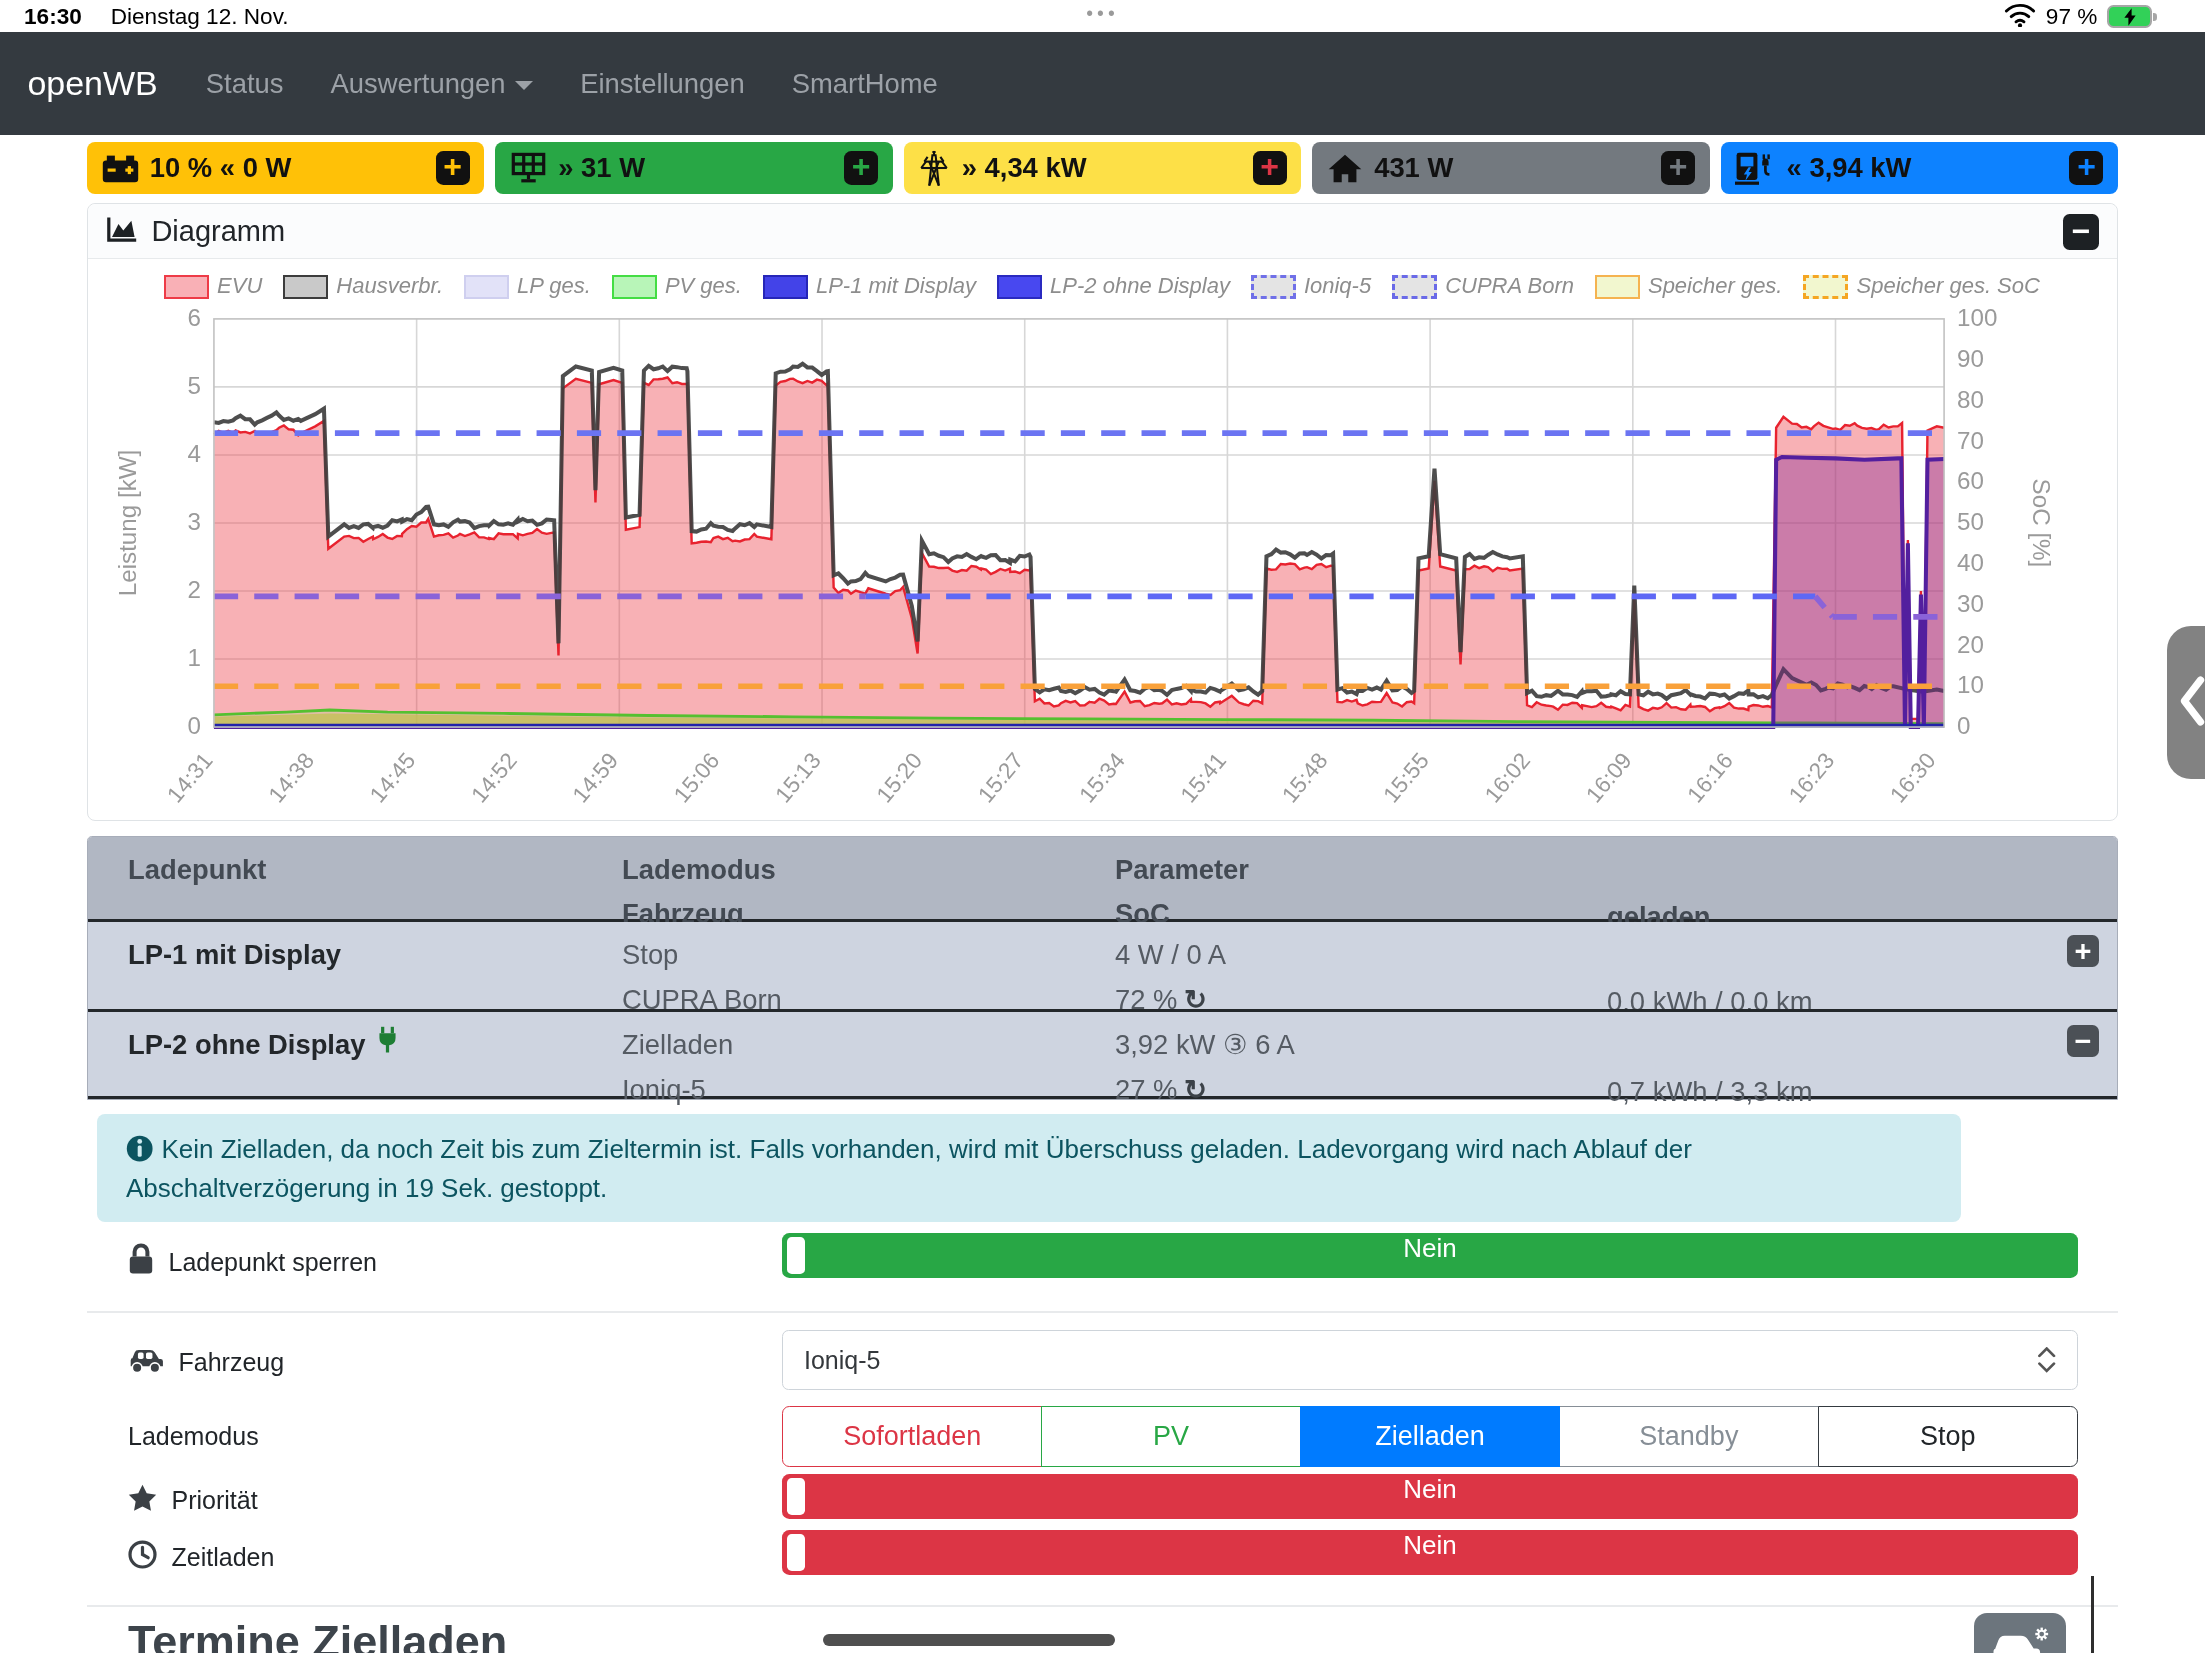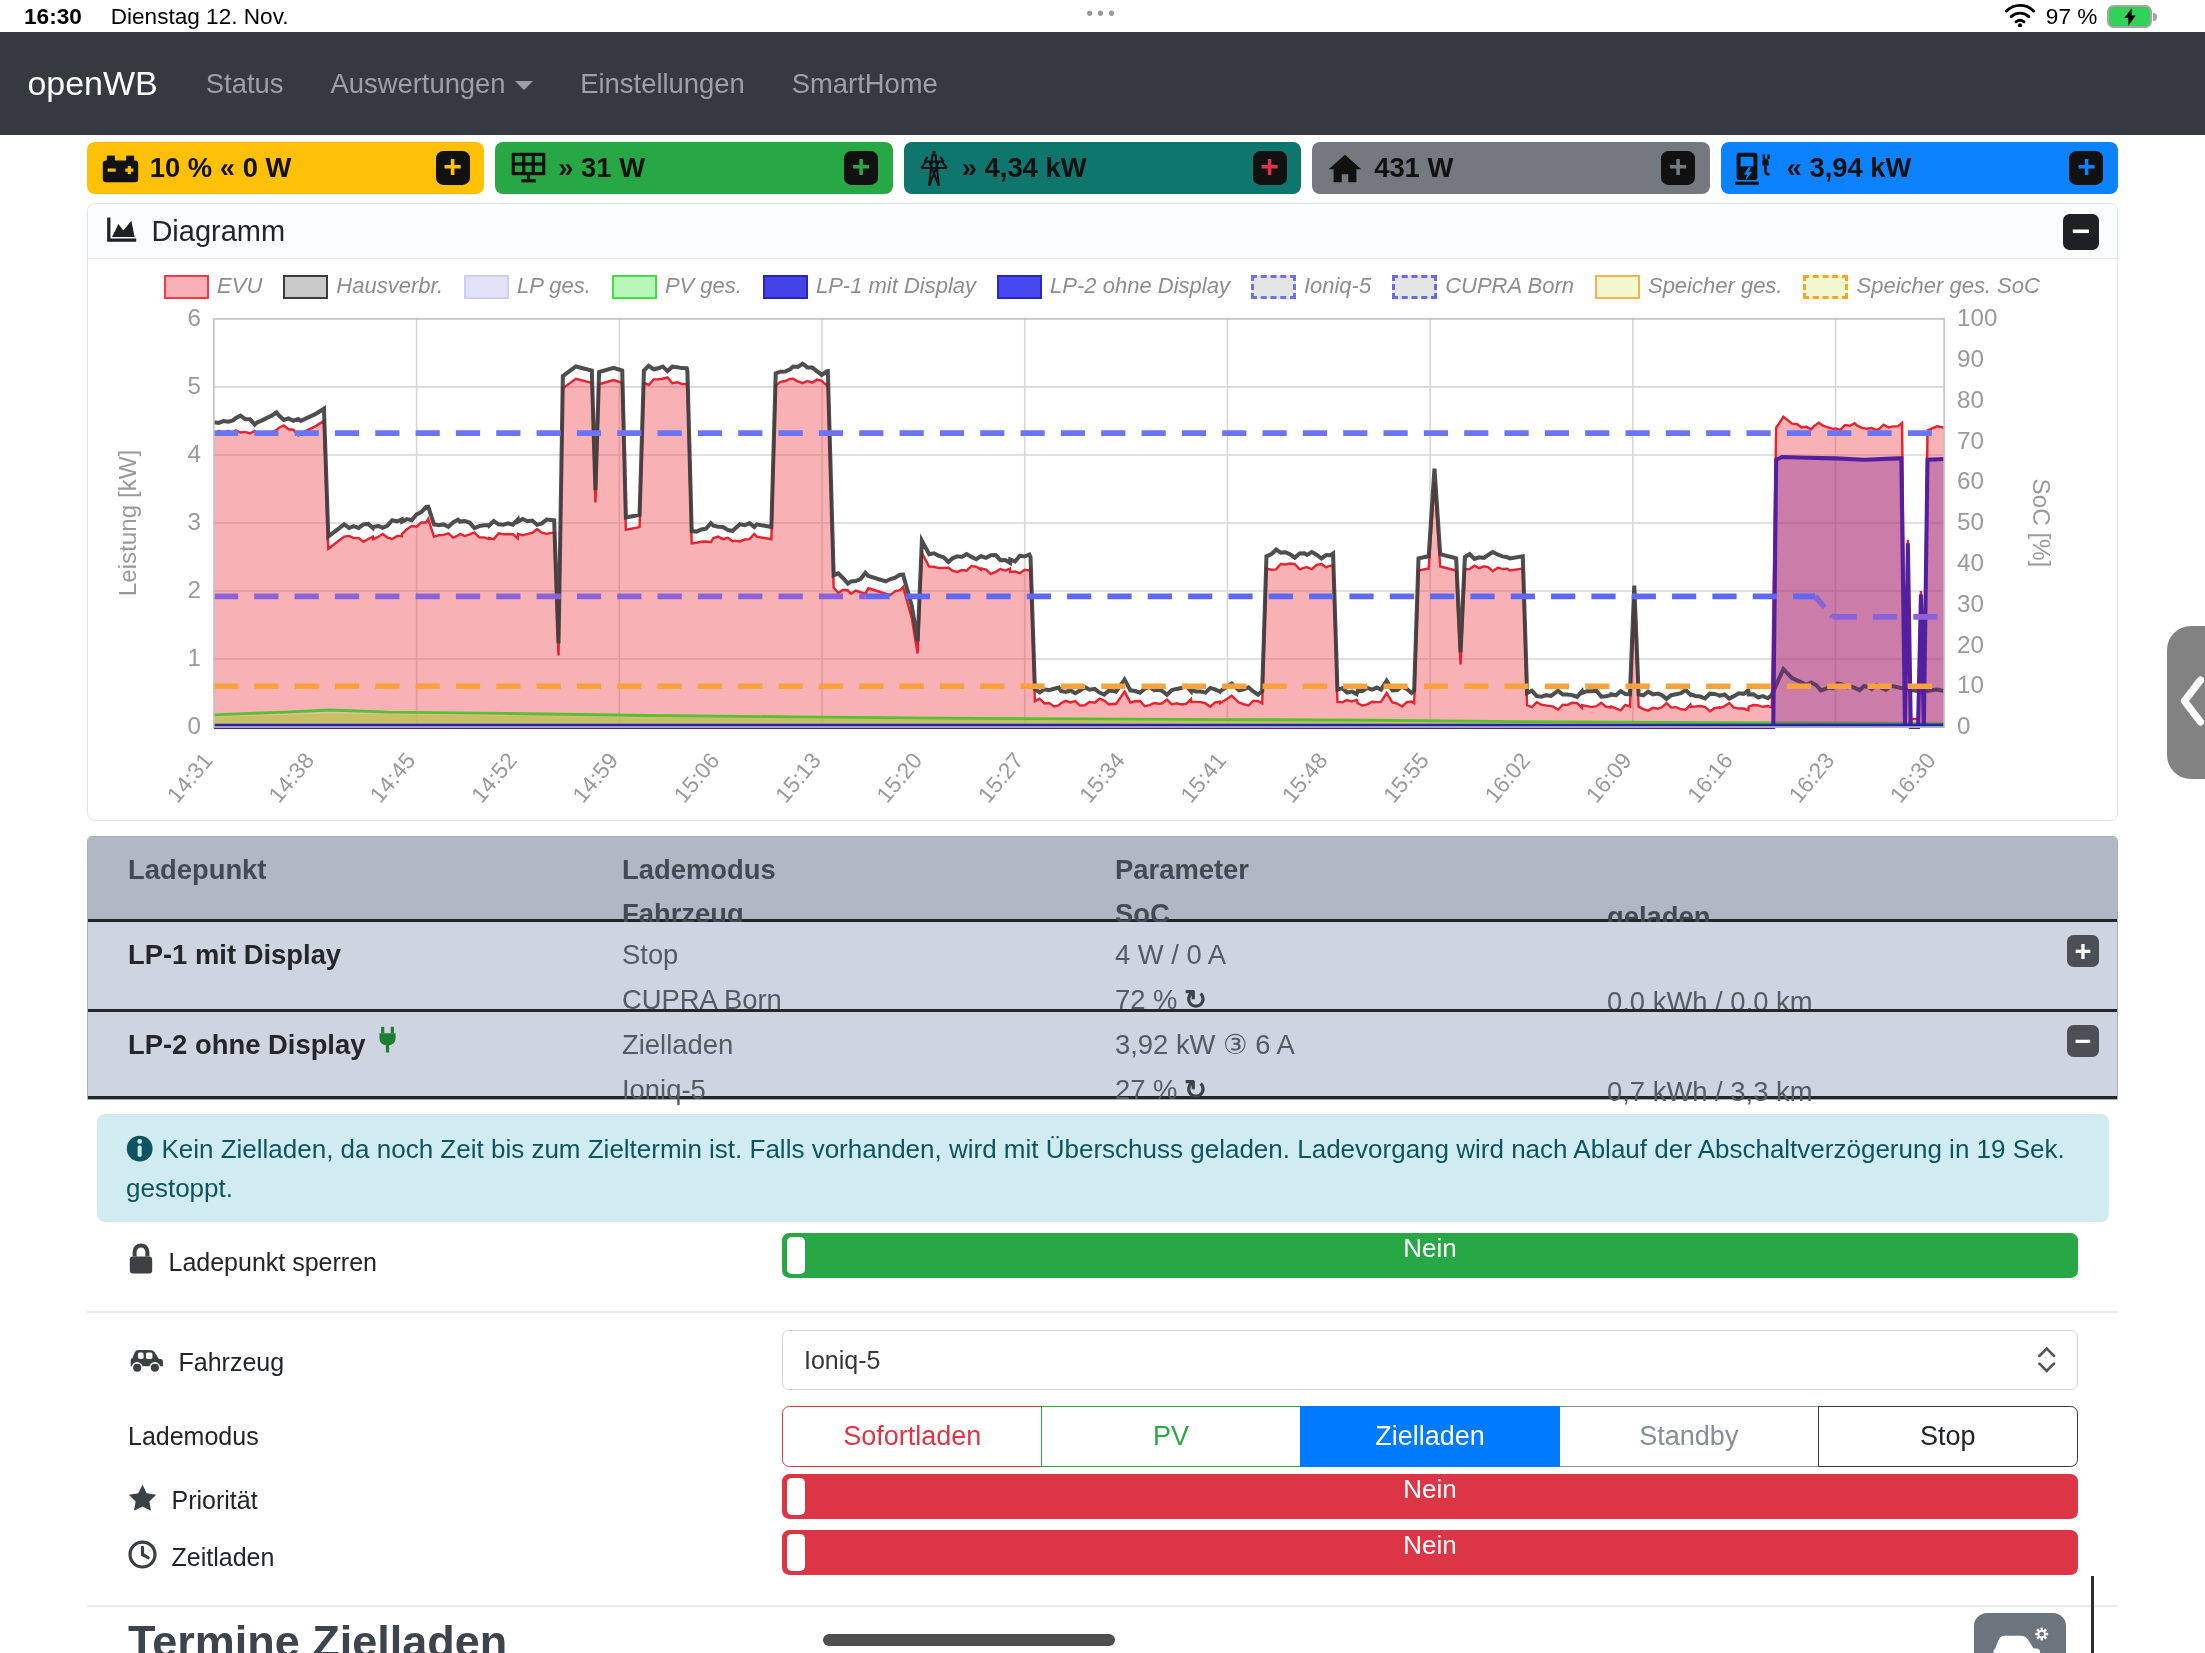--- a/index.html
+++ b/index.html
@@ -51,21 +51,21 @@
   .t-body { border-top:3.2px solid #23272b; border-bottom:3.2px solid #23272b; }
   .t-row { position:relative; height:87px; background:#ced4e0; }
   .t-row + .t-row { border-top:3.2px solid #23272b; }
   .t-row .c { position:absolute; top:9.7px; font-size:27.4px; color:#555b63; line-height:45px; }
   .t-row .lpname { font-weight:700; color:#23272b; display:flex; align-items:center; gap:11.3px; }
   .col1 { left:40px; } .col2 { left:534px; } .col3 { left:1027px; } .col4 { left:1519px;margin-top:47px; }
   .rowbtn { position:absolute; right:18px; top:13px; width:32px; height:32px; background:#4b5056; border-radius:6.5px; color:#fff; display:flex; align-items:center; justify-content:center; font-size:29px; font-weight:700; }
   .refresh { font-weight:700; color:#3c4249; margin-left:6.5px; }
 
   
-  .alert { position:absolute; top:1114px; left:97px; width:2012px; height:108px; background:#d1ecf1; border-radius:8px; color:#0c5460; font-size:26px; line-height:39px; padding:16px 29px; }
+  .alert { position:absolute; top:1114px; left:97px; width:1864px; height:108px; background:#d1ecf1; border-radius:8px; color:#0c5460; font-size:26px; line-height:39px; padding:16px 29px; }
   .alert svg { vertical-align:-4.8px; margin-right:8px; }
 
   
   .ctl-label { position:absolute; left:128px; font-size:25px; color:#212529; display:flex; align-items:center; gap:14.5px; }
   .toggle { position:absolute; left:782px; width:1296px; height:45px; border-radius:7.3px; display:flex; align-items:flex-start; justify-content:center; color:#fff; font-size:26px; }
   .toggle .knob { position:absolute; left:4.8px; top:4px; width:18px; height:37px; background:#fff; border-radius:4.8px; }
   .tg-green { background:#28a745; } .tg-red { background:#dc3545; }
   .hr { position:absolute; left:87px; width:2031px; height:1.6px; background:#e8eaec; }
   .select { position:absolute; left:782px; width:1296px; height:60px; border:1.6px solid #ced4da; border-radius:6.5px; background:#fff; display:flex; align-items:center; padding:0 21px; font-size:25px; color:#34383c; }
   .sel-chev { margin-left:auto; display:flex; flex-direction:column; gap:4.8px; }
@@ -159,21 +159,21 @@
             </g>
             <line x1="23" y1="27" x2="23" y2="34" stroke="#111" stroke-width="4"></line>
             <rect x="14" y="34" width="18" height="4" fill="#111"></rect>
           </svg>
         </span>
         <span class="btext">» 31 W</span>
         <span class="plusbtn">
           <span style="color: rgb(40, 167, 69);">+</span>
         </span>
       </div>
-      <div class="badge" style="background: #0f766e; --bc: #dc3545;">
+      <div class="badge" style="background: #fde047; --bc: #dc3545;">
         <span class="bicon">
           <svg width="32" height="36" viewBox="0 0 40 44">
             <g stroke="#111" stroke-width="2.6" fill="none">
               <path d="M14 44 L18 6 h4 L26 44"></path>
               <path d="M14 44 L26 14 M26 44 L14 14"></path>
               <line x1="8" y1="14" x2="32" y2="14"></line>
               <line x1="4" y1="22" x2="36" y2="22"></line>
               <path d="M8 14 L12 8 M32 14 L28 8"></path>
               <path d="M4 22 L10 14 M36 22 L30 14"></path>
               <line x1="18" y1="2" x2="22" y2="2"></line>

